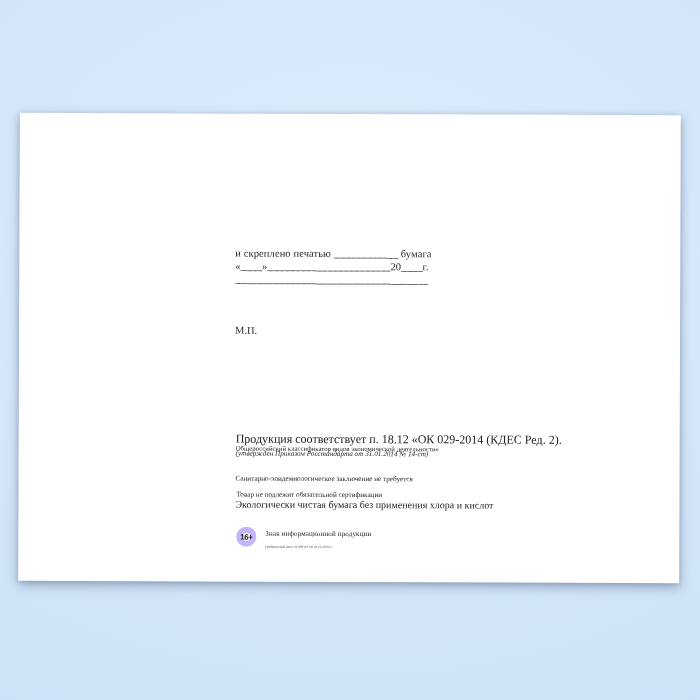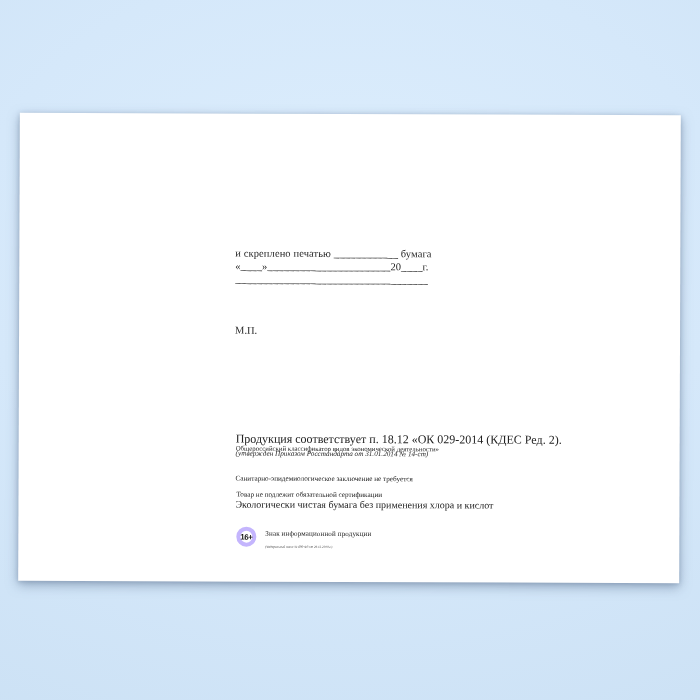--- a/index.html
+++ b/index.html
@@ -36,21 +36,21 @@
   
   .c-line{left:217px; white-space:nowrap; color:#222;}
   .c1{top:321px; font-size:12px; line-height:9px;}
   .c2{top:330.5px; font-size:6.8px; line-height:8px;}
   .c3{top:336px; font-size:7.2px; line-height:9px; font-style:italic;text-align:right;}
   .c4{top:361px; font-size:7.2px; line-height:9px;}
   .c5{top:377px; left:218px; font-size:7.2px; line-height:9px;}
   .c6{top:386px; font-size:10px; line-height:9px;}
   .badge{
     left:218px; top:413px; width:20px; height:20px;
-    border:4px solid #c4b5fd; border-radius:50%;
+    border:6px solid #c4b5fd; border-radius:50%;
     display:flex; align-items:center; justify-content:center;
     font-weight:bold; font-size:8px; letter-spacing:-0.4px;
     font-family:"Liberation Sans","DejaVu Sans",sans-serif;
     color:#111; background:var(--paper);
   }
   .info-title{
     left:247px; top:415.5px; font-size:7px; font-weight:normal;
     letter-spacing:0.15px; line-height:9px; white-space:nowrap; color:#222;
   }
   .info-law{

